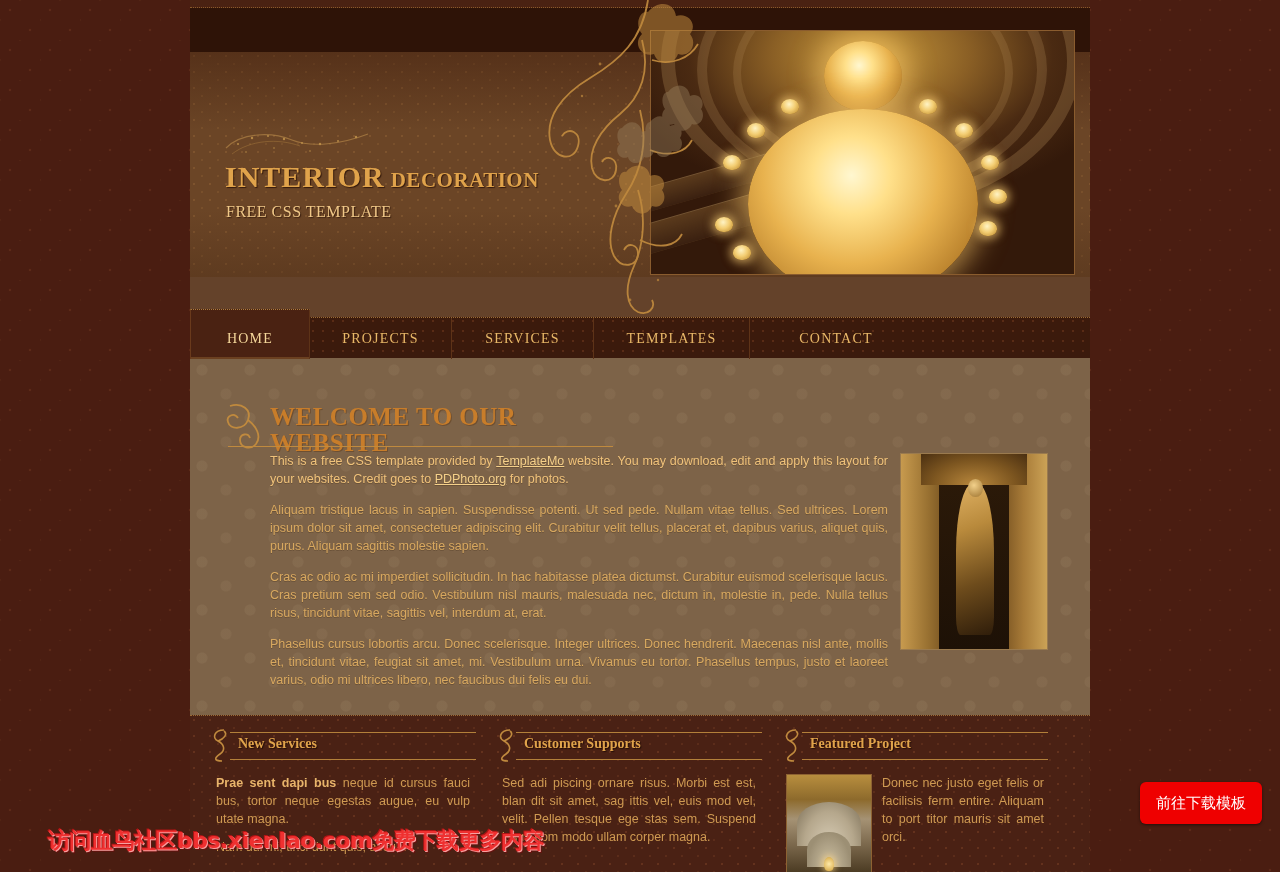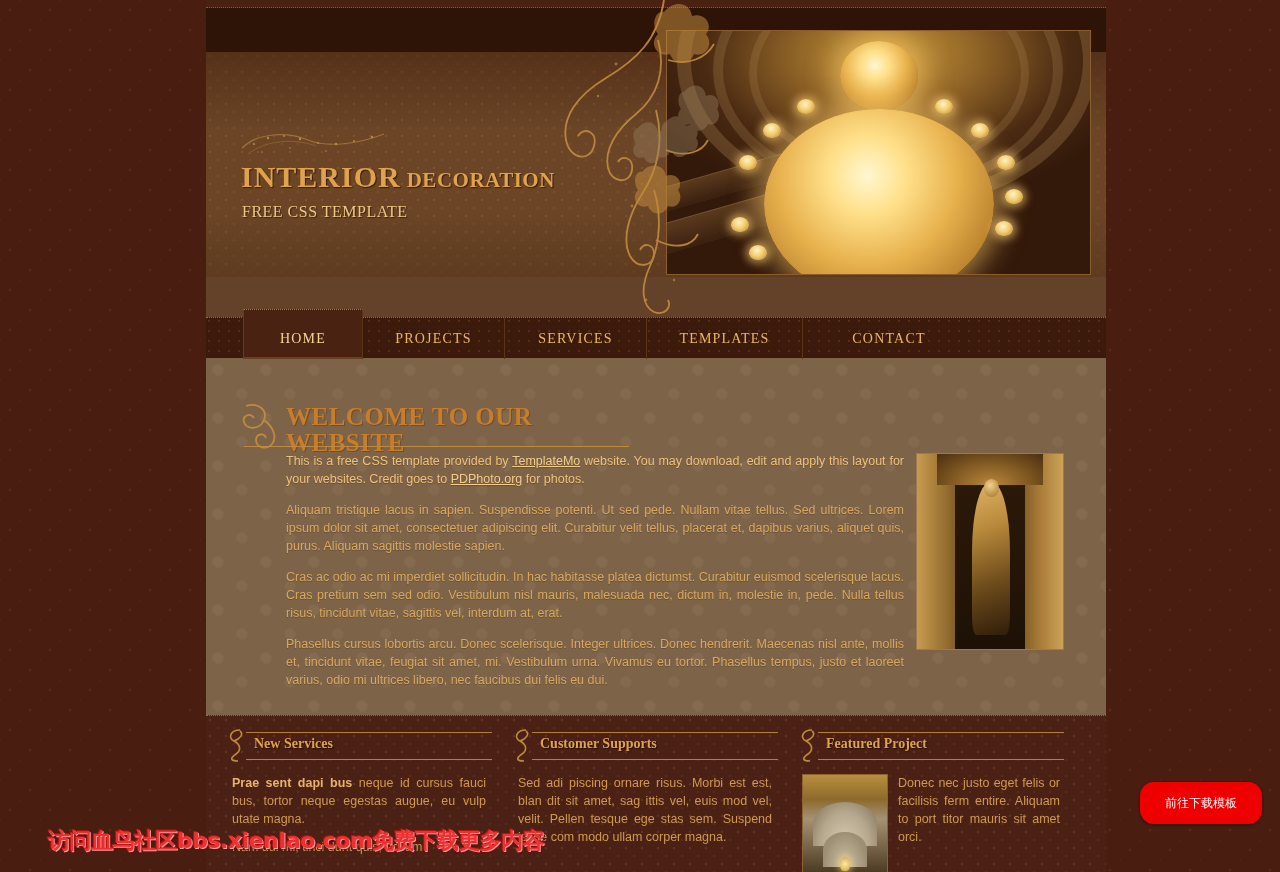--- a/index.html
+++ b/index.html
@@ -24,21 +24,21 @@
     background-image:
       radial-gradient(circle at 10px 10px, rgba(135,70,40,.30) 1.2px, transparent 1.6px),
       radial-gradient(circle at 30px 30px, rgba(135,70,40,.30) 1.2px, transparent 1.6px),
       radial-gradient(circle at 20px 0px,  rgba(110,55,30,.22) 1.2px, transparent 1.6px),
       radial-gradient(circle at 0px 20px,  rgba(110,55,30,.22) 1.2px, transparent 1.6px);
     background-size: 40px 40px, 40px 40px, 40px 40px, 40px 40px;
   }
 
   #page {
     position: absolute;
-    left: 206px;
+    left: 190px;
     top: 0;
     width: 828px;
     height: 872px;
   }
 
   
   .header-top-strip {
     position: absolute; left: 0; top: 0; width: 900px; height: 8px;
     background: #4a2212;
     border-bottom: 1px dotted #8a5a2a;
@@ -148,21 +148,20 @@
   }
   .nav-item.active {
     background: #4a2212;
     color: #f5d79a;
     height: 50px;
     margin-top: -9px;
     align-items: flex-end; padding-bottom: 12px;
     border-top: 1px dotted #a97b3c;
     border-left: 1px solid #6a3a1c;
     box-shadow: inset 0 -2px 0 rgba(170,120,60,.35);
-    margin-left: 37px;
   }
 
   
   .content {
     position: absolute; left: 0; top: 358px; width: 900px; height: 357px;
     background: #7d6348;
     background-image:
       radial-gradient(circle at 12px 12px, rgba(150,125,95,.30) 5px, transparent 6px),
       radial-gradient(circle at 36px 36px, rgba(150,125,95,.25) 5px, transparent 6px);
     background-size: 48px 48px, 48px 48px;
@@ -293,23 +292,23 @@
     color: #ef3030;
     text-shadow:
        1px 1px 0 #f7a0a0, -1px -1px 0 #b01414,
        2px 2px 0 rgba(120,10,10,.6);
     white-space: nowrap; letter-spacing: -0.5px;
   }
 
   
   .dl-btn {
     position: absolute; right: 18px; top: 782px; z-index: 50;
-    width: 122px; height: 42px; border-radius: 14px;
+    width: 122px; height: 42px; border-radius: 6px;
     background: #ef0000;
-    color: #ffffff; font-size: 12px; font-family: "DejaVu Sans", sans-serif;
+    color: #ffffff; font-size: 15px; font-family: "DejaVu Sans", sans-serif;
     display: flex; align-items: center; justify-content: center;
     cursor: pointer; border: none;
     box-shadow: 0 1px 3px rgba(0,0,0,.5);
   }
 </style>
 </head>
 <body>
 
 <div id="outer-bg"></div>
 

